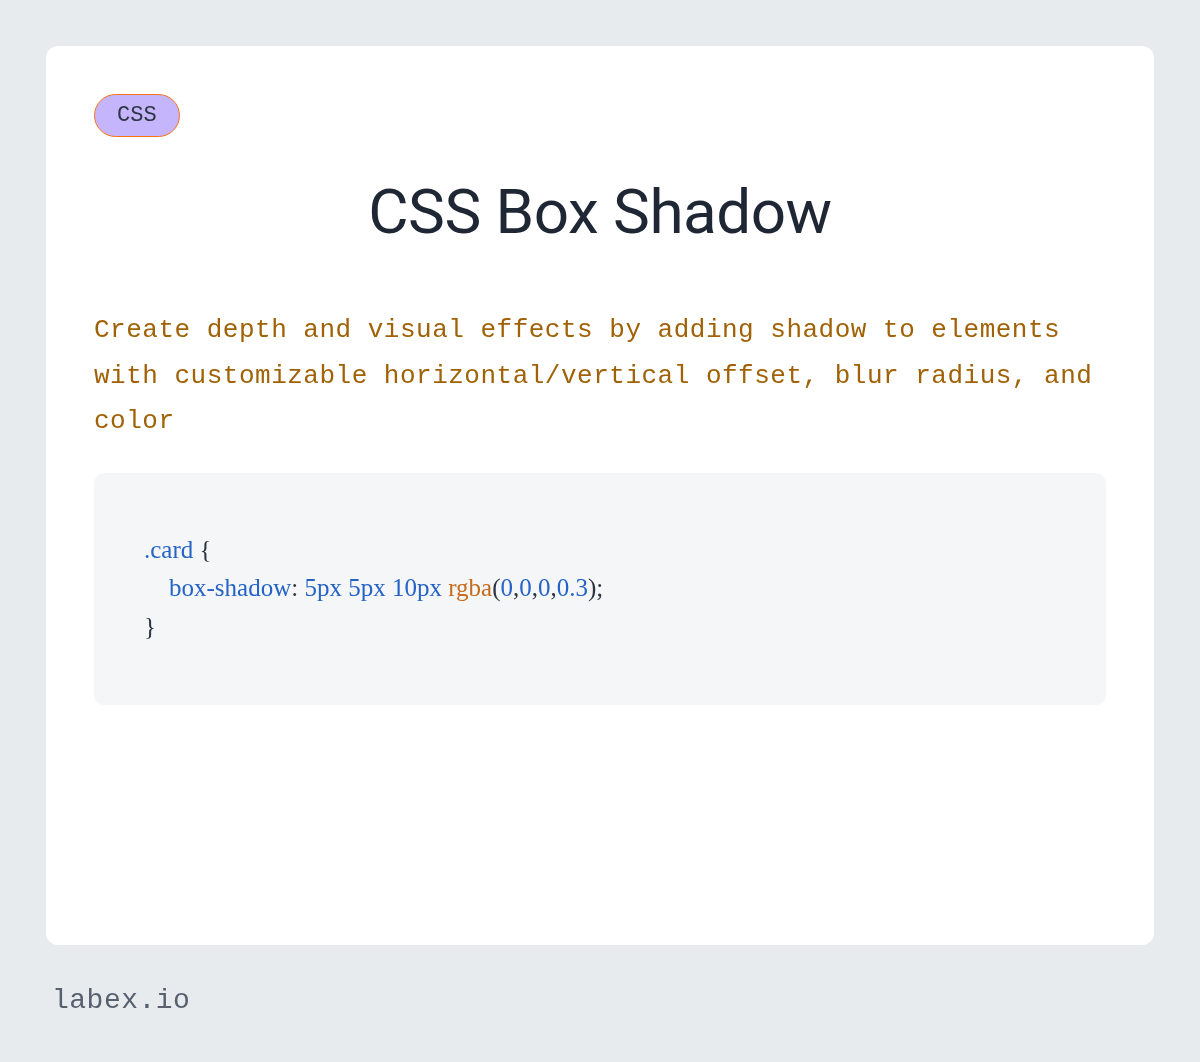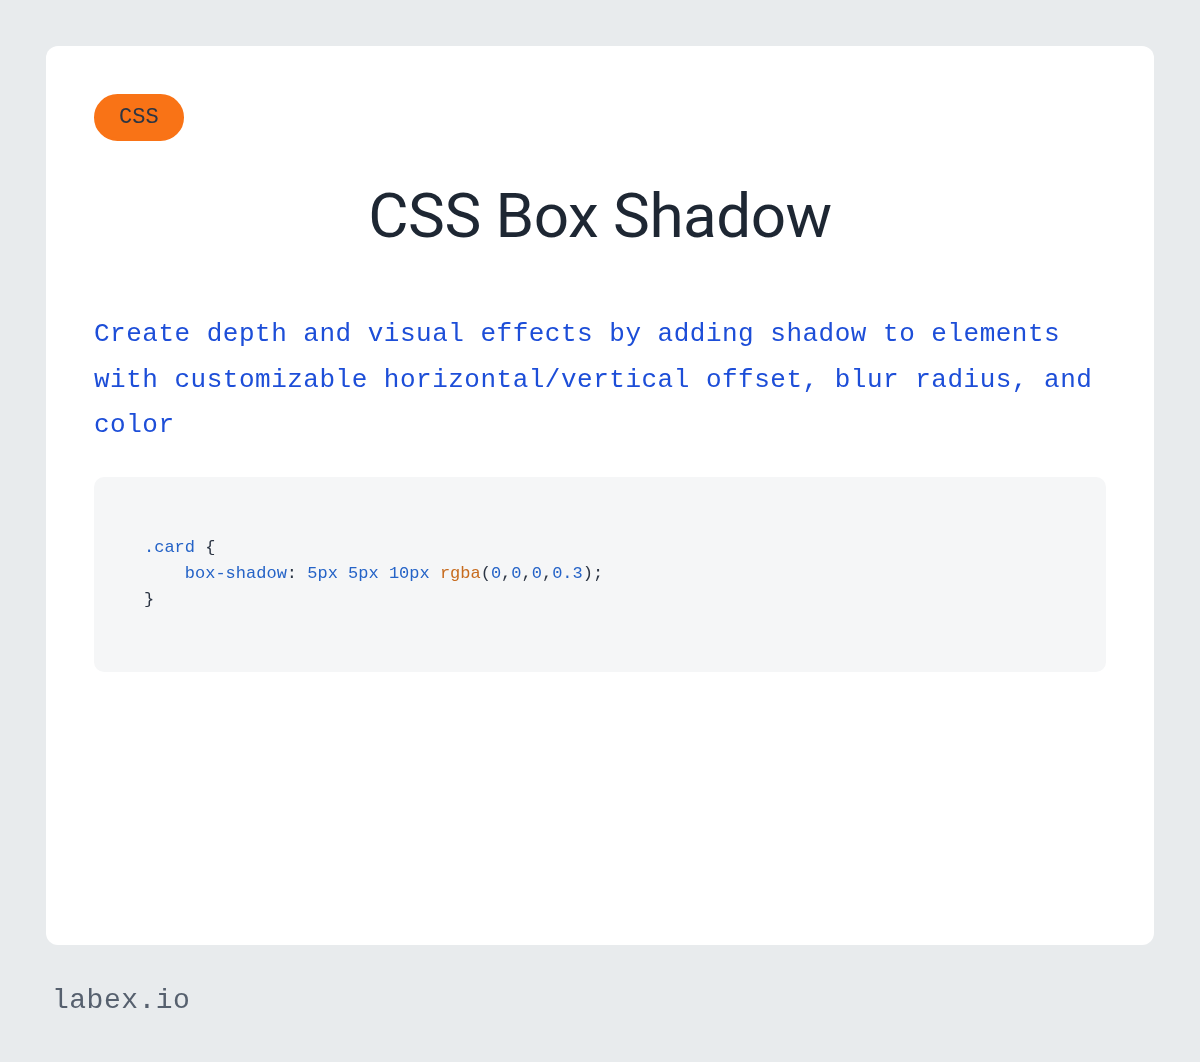--- a/index.html
+++ b/index.html
@@ -17,58 +17,58 @@
       flex-direction: column;
     }
     .card {
       background: #ffffff;
       border-radius: 12px;
       padding: 48px;
       flex: 1;
     }
     .tag {
       display: inline-block;
-      background: #f97316;
-      border: 3px solid #f97316;
+      background: #c4b5fd;
+      border: 1px solid #f97316;
       border-radius: 24px;
       padding: 8px 22px;
       font-family: "SFMono-Regular", Consolas, "Liberation Mono", Menlo, monospace;
       font-size: 22px;
       color: #2c3544;
       font-weight: 500;
     }
     .title {
       font-size: 62px;
       font-weight: 400;
       color: #1e2733;
       margin-top: 38px;
       letter-spacing: -0.5px;
       text-align: center;
     }
     .description {
       font-family: "SFMono-Regular", Consolas, "Liberation Mono", Menlo, monospace;
       font-size: 26px;
-      color: #1d4ed8;
+      color: #a16207;
       margin-top: 60px;
       line-height: 1.75;
       letter-spacing: 0.5px;
     }
     .snippets-heading {
       font-size: 30px;
       font-weight: 600;
       color: #1e2733;
       margin-top: 56px;
     }
     .code-block {
       background: #f5f6f7;
       border-radius: 10px;
       padding: 58px 50px;
       margin-top: 28px;
-      font-family: Liberation Mono, monospace;
-      font-size: 17px;
+      font-family: Liberation Serif, serif;
+      font-size: 25px;
       line-height: 1.55;
       color: #2c3544;
     }
     .tok-selector { color: #2563c7; }
     .tok-property { color: #2563c7; }
     .tok-number   { color: #2563c7; }
     .tok-function { color: #c76b1e; }
     .tok-punct    { color: #2c3544; }
     .footer {
       display: flex;

